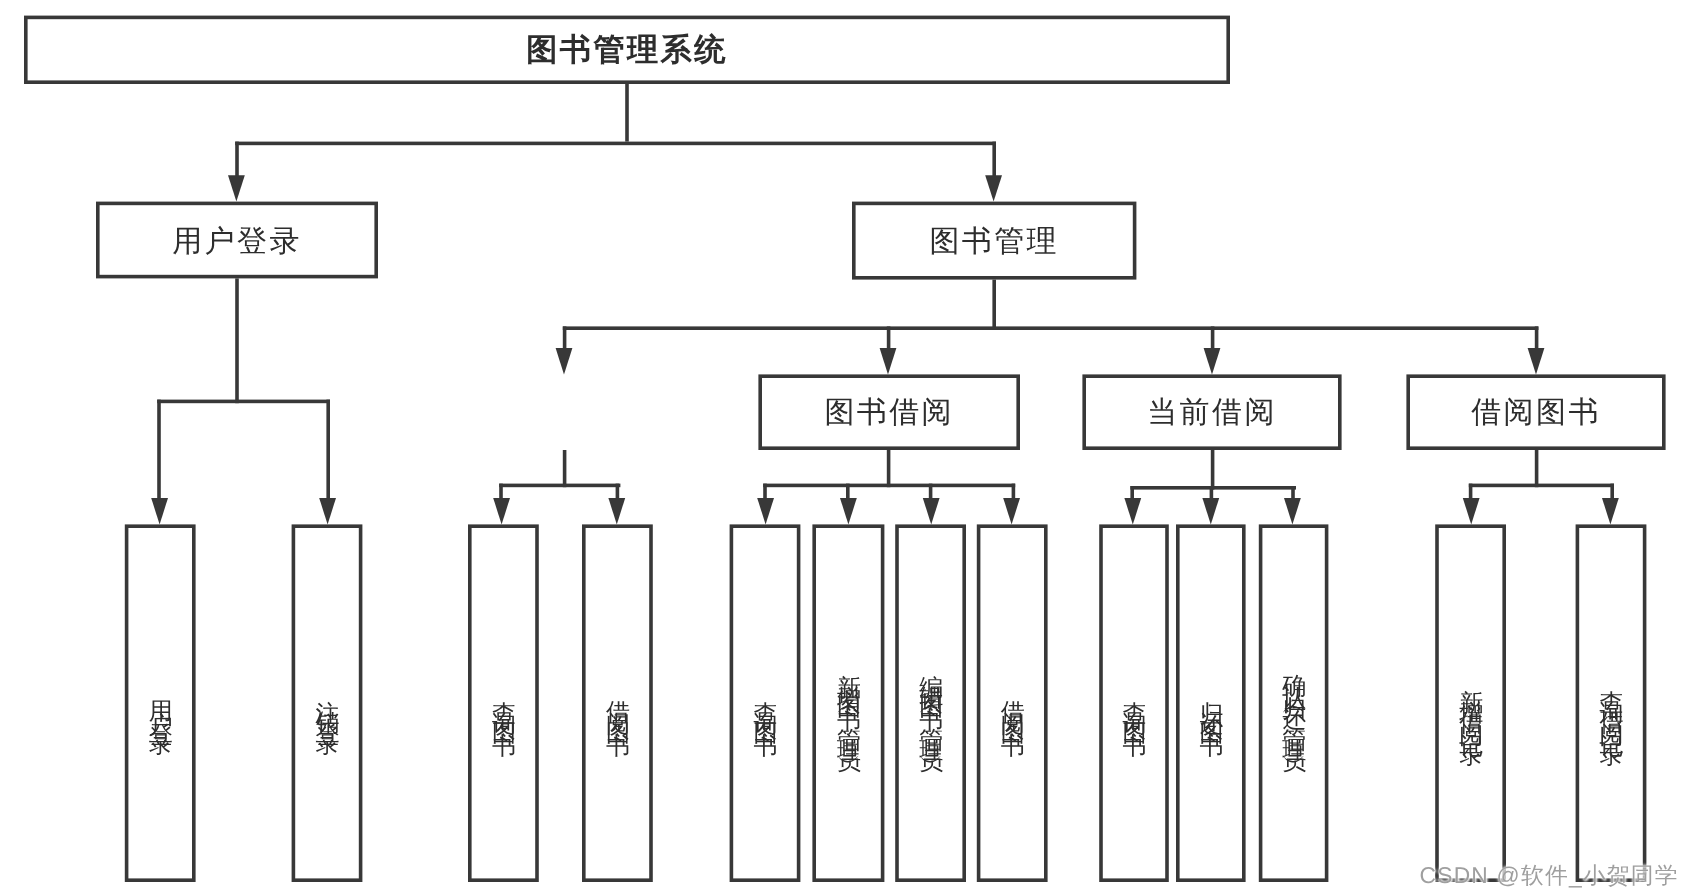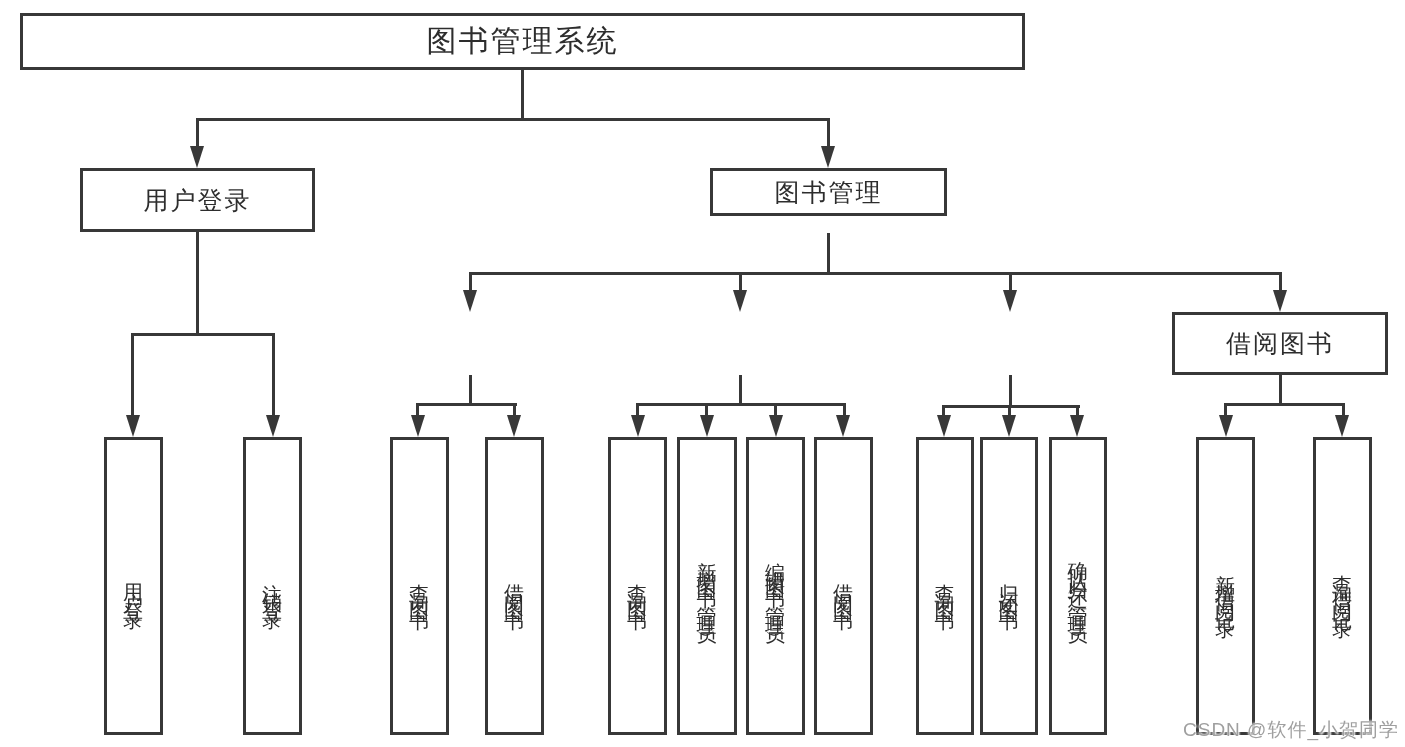--- a/index.html
+++ b/index.html
@@ -5,21 +5,21 @@
   html,body{margin:0;padding:0;background:#ffffff;}
   #canvas{
     position:relative;width:1405px;height:747px;background:#ffffff;overflow:hidden;
     font-family:"Liberation Sans","DejaVu Sans",sans-serif;
   }
   .node{
     position:absolute;box-sizing:border-box;border:3px solid #383838;background:#ffffff;
     display:flex;align-items:center;justify-content:center;
     color:#2d2d2d;font-size:25px;letter-spacing:2px;white-space:nowrap;
   }
-  .root{font-size:30px;}
+  .root{font-size:26px;font-weight:bold;}
   .vnode{
     writing-mode:vertical-rl;text-orientation:mixed;
     font-size:20px;letter-spacing:9px;white-space:normal;line-height:1;
   }
   .hline,.vline{position:absolute;background:#383838;}
   .hline{height:3px;}
   .vline{width:3px;}
   .arrow{
     position:absolute;width:0;height:0;
     border-left:7px solid transparent;border-right:7px solid transparent;
@@ -34,24 +34,26 @@
 </style>
 </head>
 <body>
 
 <div id="canvas">
 
   <div class="node root" style="left:20px;top:13px;width:1005px;height:57px;">图书管理系统</div>
 
   <div class="node" style="left:80px;top:168px;width:235px;height:64px;">用户登录</div>
 
-  <div class="node" style="left:710px;top:168px;width:237px;height:48px;">图书管理</div>
+  <div class="node" style="left:710px;top:168px;width:237px;height:65px;">图书管理</div>
 
 
+  <div class="node" style="left:632px;top:312px;width:218px;height:63px;">图书借阅</div>
 
+  <div class="node" style="left:902px;top:312px;width:216px;height:63px;">当前借阅</div>
 
   <div class="node" style="left:1172px;top:312px;width:216px;height:63px;">借阅图书</div>
 
   <div class="node vnode" style="left:104px;top:437px;width:59px;height:298px;">用户登录</div>
   <div class="node vnode" style="left:243px;top:437px;width:59px;height:298px;">注销登录</div>
 
   <div class="node vnode" style="left:390px;top:437px;width:59px;height:298px;">查询图书</div>
   <div class="node vnode" style="left:485px;top:437px;width:59px;height:298px;">借阅图书</div>
 
   <div class="node vnode" style="left:608px;top:437px;width:59px;height:298px;">查询图书</div>

